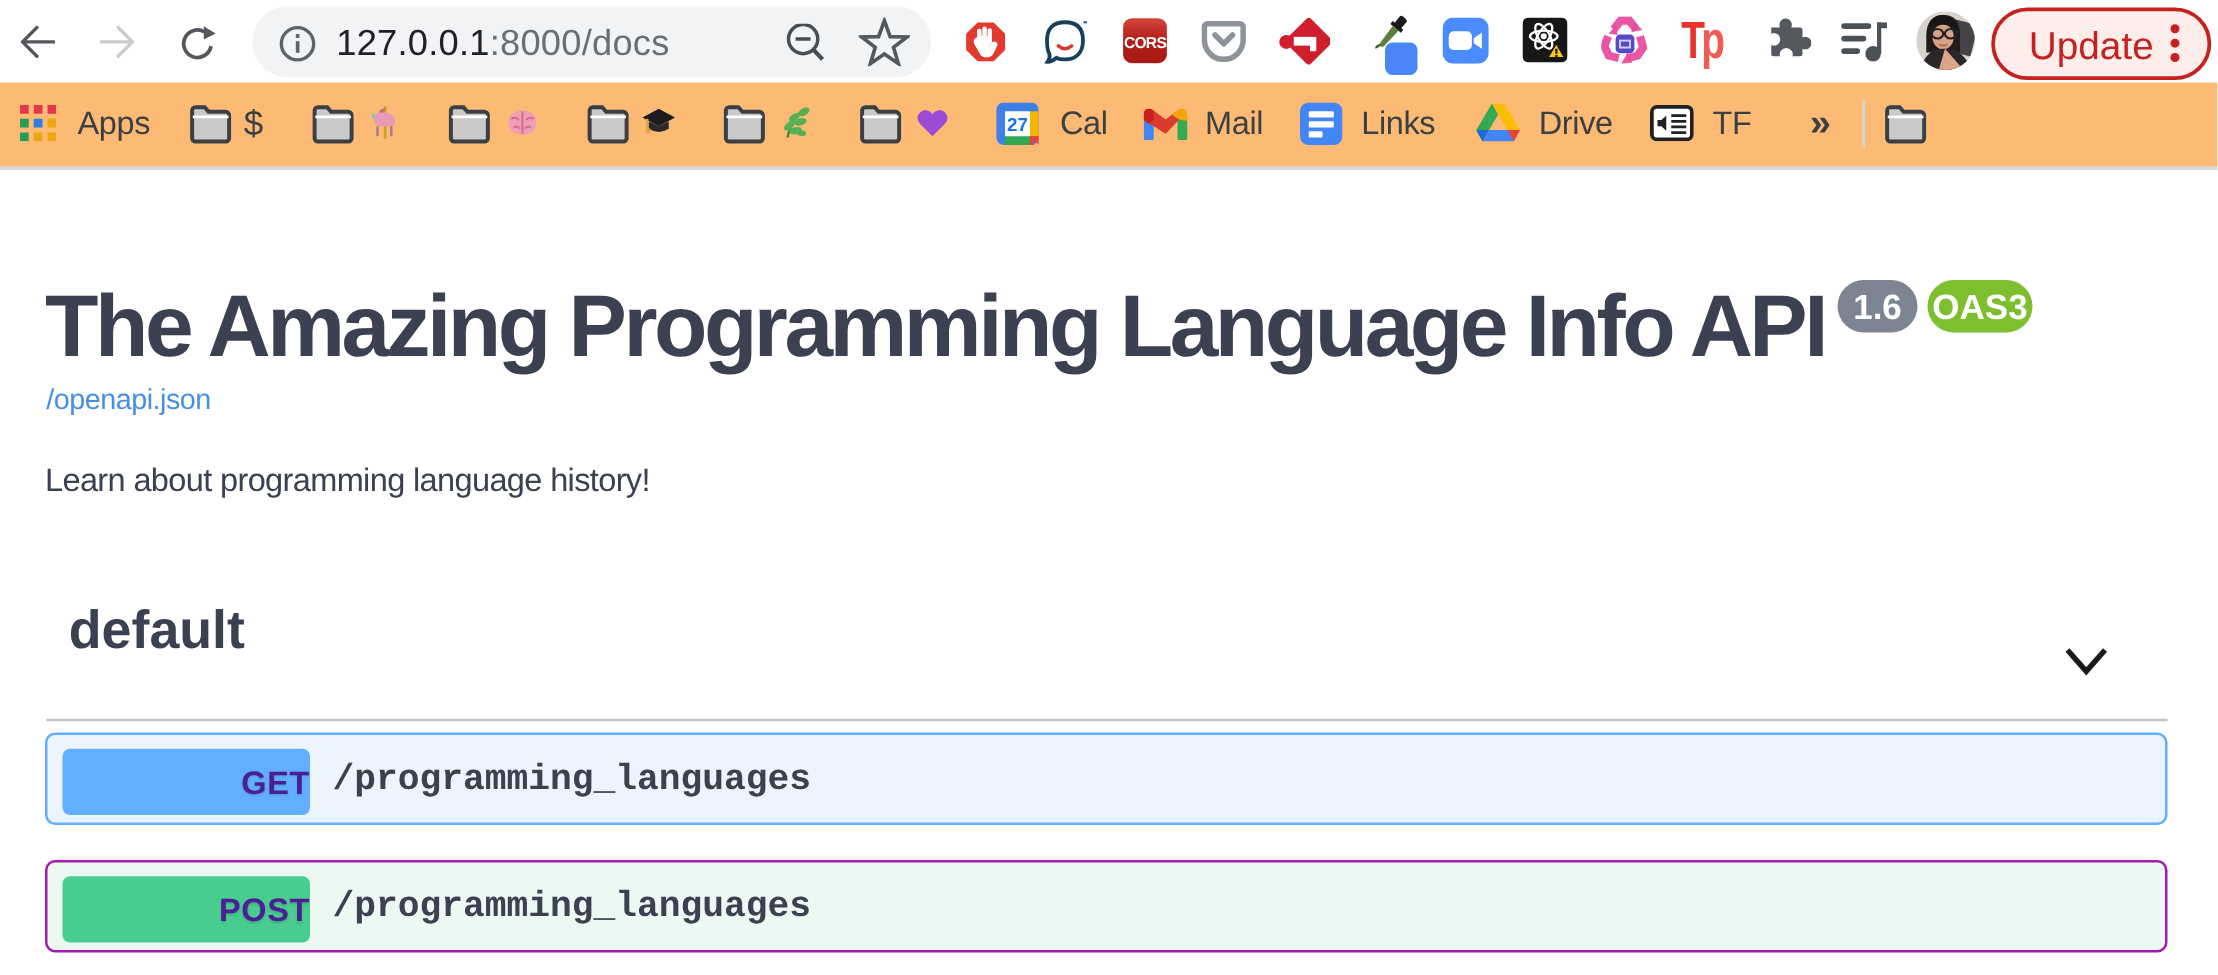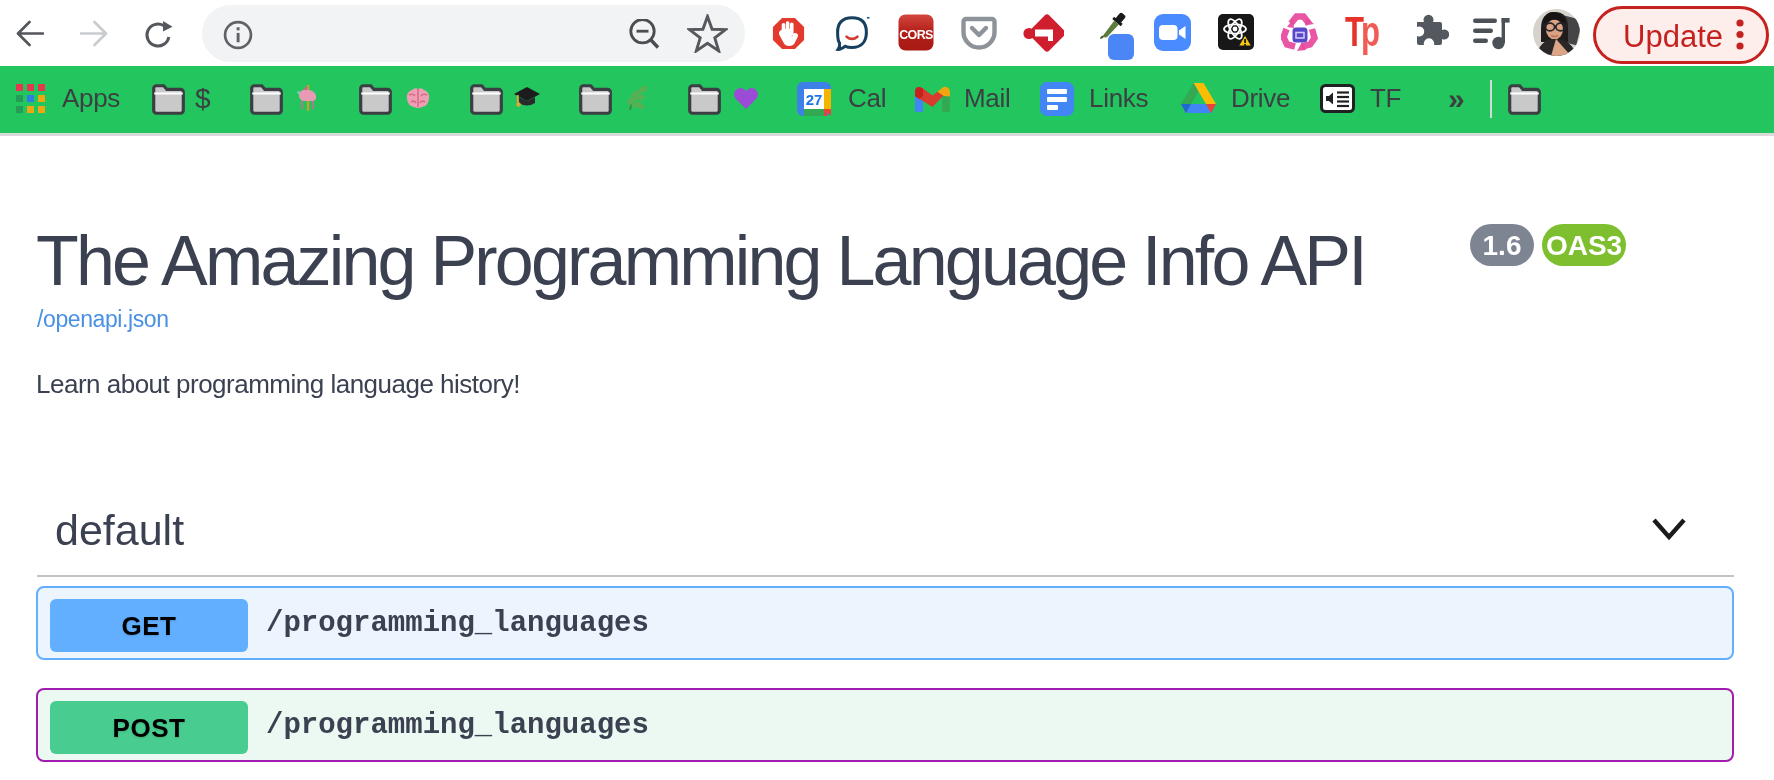--- a/index.html
+++ b/index.html
@@ -1,33 +1,33 @@
 <!DOCTYPE html>
 <html><head>
 <meta charset="utf-8">
 <style>
 *{margin:0;padding:0;box-sizing:border-box}
 html,body{width:1774px;height:780px;background:#fff;font-family:"Liberation Sans",sans-serif;overflow:hidden;position:relative}
 .abs{position:absolute}
 #toolbar{position:absolute;left:0;top:0;width:1774px;height:66px;background:#fff}
 #omni{position:absolute;left:202px;top:5px;width:543px;height:57px;border-radius:29px;background:#f1f3f4}
 #url{position:absolute;left:269px;top:6px;height:57px;line-height:58px;font-size:29px;color:#202124;letter-spacing:0.2px}
-#bookbar{position:absolute;left:0;top:66px;width:1774px;height:70px;background:#22c55e;border-bottom:3px solid #dadada}
+#bookbar{position:absolute;left:0;top:66px;width:1774px;height:70px;background:#fdba74;border-bottom:3px solid #dadada}
 .bm{position:absolute;top:0;height:65px;display:flex;align-items:center}
 .bico{position:absolute}
 .bmtxt{font-size:26px;color:#3c4043;letter-spacing:-0.3px}
 #content{position:static}
-#title{position:absolute;left:36px;top:221px;font-size:70px;font-weight:normal;color:#3b4151;letter-spacing:-2.8px;white-space:nowrap}
+#title{position:absolute;left:36px;top:221px;font-size:70px;font-weight:bold;color:#3b4151;letter-spacing:-2.8px;white-space:nowrap}
 .badge{position:absolute;top:224px;border-radius:21px;color:#fff;font-size:28px;font-weight:bold;text-align:center;height:42px;line-height:43px}
 #openapi{position:absolute;left:37px;top:306px;font-size:23px;letter-spacing:-0.4px;color:#4990e2}
 #desc{position:absolute;left:36px;top:369px;font-size:26px;letter-spacing:-0.5px;color:#3b4151}
-#deftag{position:absolute;left:55px;top:506px;font-size:43px;font-weight:normal;color:#3b4151}
+#deftag{position:absolute;left:55px;top:480px;font-size:43px;font-weight:bold;color:#3b4151}
 #divider{position:absolute;left:37px;top:575px;width:1697px;height:2px;background:#c0c3c8}
 .oprow{position:absolute;left:36px;width:1698px;height:74px;border-radius:8px}
-.opbtn{position:absolute;left:12px;top:11px;width:198px;height:53px;border-radius:6px;color:#000000;font-size:26px;font-weight:bold;text-align:center;line-height:54px;letter-spacing:0.5px;text-shadow:0 1px 2px rgba(0,0,0,0.15)}
+.opbtn{position:absolute;left:12px;top:11px;width:198px;height:53px;border-radius:6px;color:#4c1d95;font-size:26px;font-weight:bold;text-align:right;line-height:54px;letter-spacing:0.5px;text-shadow:0 1px 2px rgba(0,0,0,0.15)}
 .oppath{position:absolute;left:228px;top:0;height:70px;line-height:71px;font-family:"Liberation Mono",monospace;font-size:29px;font-weight:bold;color:#3b4151}
 .opdesc{position:absolute;left:626px;top:0;height:70px;line-height:71px;font-size:23px;letter-spacing:-0.2px;color:#3b4151}
 #getrow{top:586px;background:#ecf4fd;border:2px solid #61affe}
 #postrow{top:688px;background:#ecf8f2;border:2px solid #a21caf}
 </style>
 </head>
 <body>
 <div id="toolbar">
 
   <svg class="abs" style="left:16px;top:20px" width="28" height="27" viewBox="0 0 28 27">
@@ -42,20 +42,21 @@
     <path d="M24.8 16.9 A11 11 0 1 1 19.5 5.5" stroke="#54575b" stroke-width="3" fill="none" stroke-linecap="butt"></path>
     <path d="M19 1 L28.5 6.8 L19 11.5 Z" fill="#54575b"></path>
   </svg>
   <div id="omni"></div>
 
   <svg class="abs" style="left:223px;top:20px" width="30" height="30" viewBox="0 0 29 29">
     <circle cx="14.5" cy="14.5" r="12.5" stroke="#5f6368" stroke-width="2.6" fill="none"></circle>
     <rect x="13.2" y="12.5" width="2.8" height="9" fill="#5f6368"></rect>
     <rect x="13.2" y="7" width="2.8" height="3" fill="#5f6368"></rect>
   </svg>
+  <div id="url">127.0.0.1<span style="color:#6b6f74">:8000/docs</span></div>
 
   <svg class="abs" style="left:629px;top:19px" width="31" height="31" viewBox="0 0 31 31">
     <circle cx="13.5" cy="12.2" r="11.7" stroke="#4a4d51" stroke-width="2.8" fill="none"></circle>
     <line x1="7.5" y1="12.2" x2="19.5" y2="12.2" stroke="#4a4d51" stroke-width="2.8"></line>
     <line x1="21.5" y1="20.5" x2="29" y2="28.5" stroke="#4a4d51" stroke-width="3.4" stroke-linecap="butt"></line>
   </svg>
 
   <svg class="abs" style="left:687px;top:14px" width="41" height="39" viewBox="0 0 41 39">
     <path d="M20.5 2.5 L25.1 15.3 L38.6 15.6 L27.8 23.9 L31.7 36.9 L20.5 29.2 L9.3 36.9 L13.2 23.9 L2.4 15.6 L15.9 15.3 Z" stroke="#55585c" stroke-width="2.9" fill="none" stroke-linejoin="miter"></path>
   </svg>

